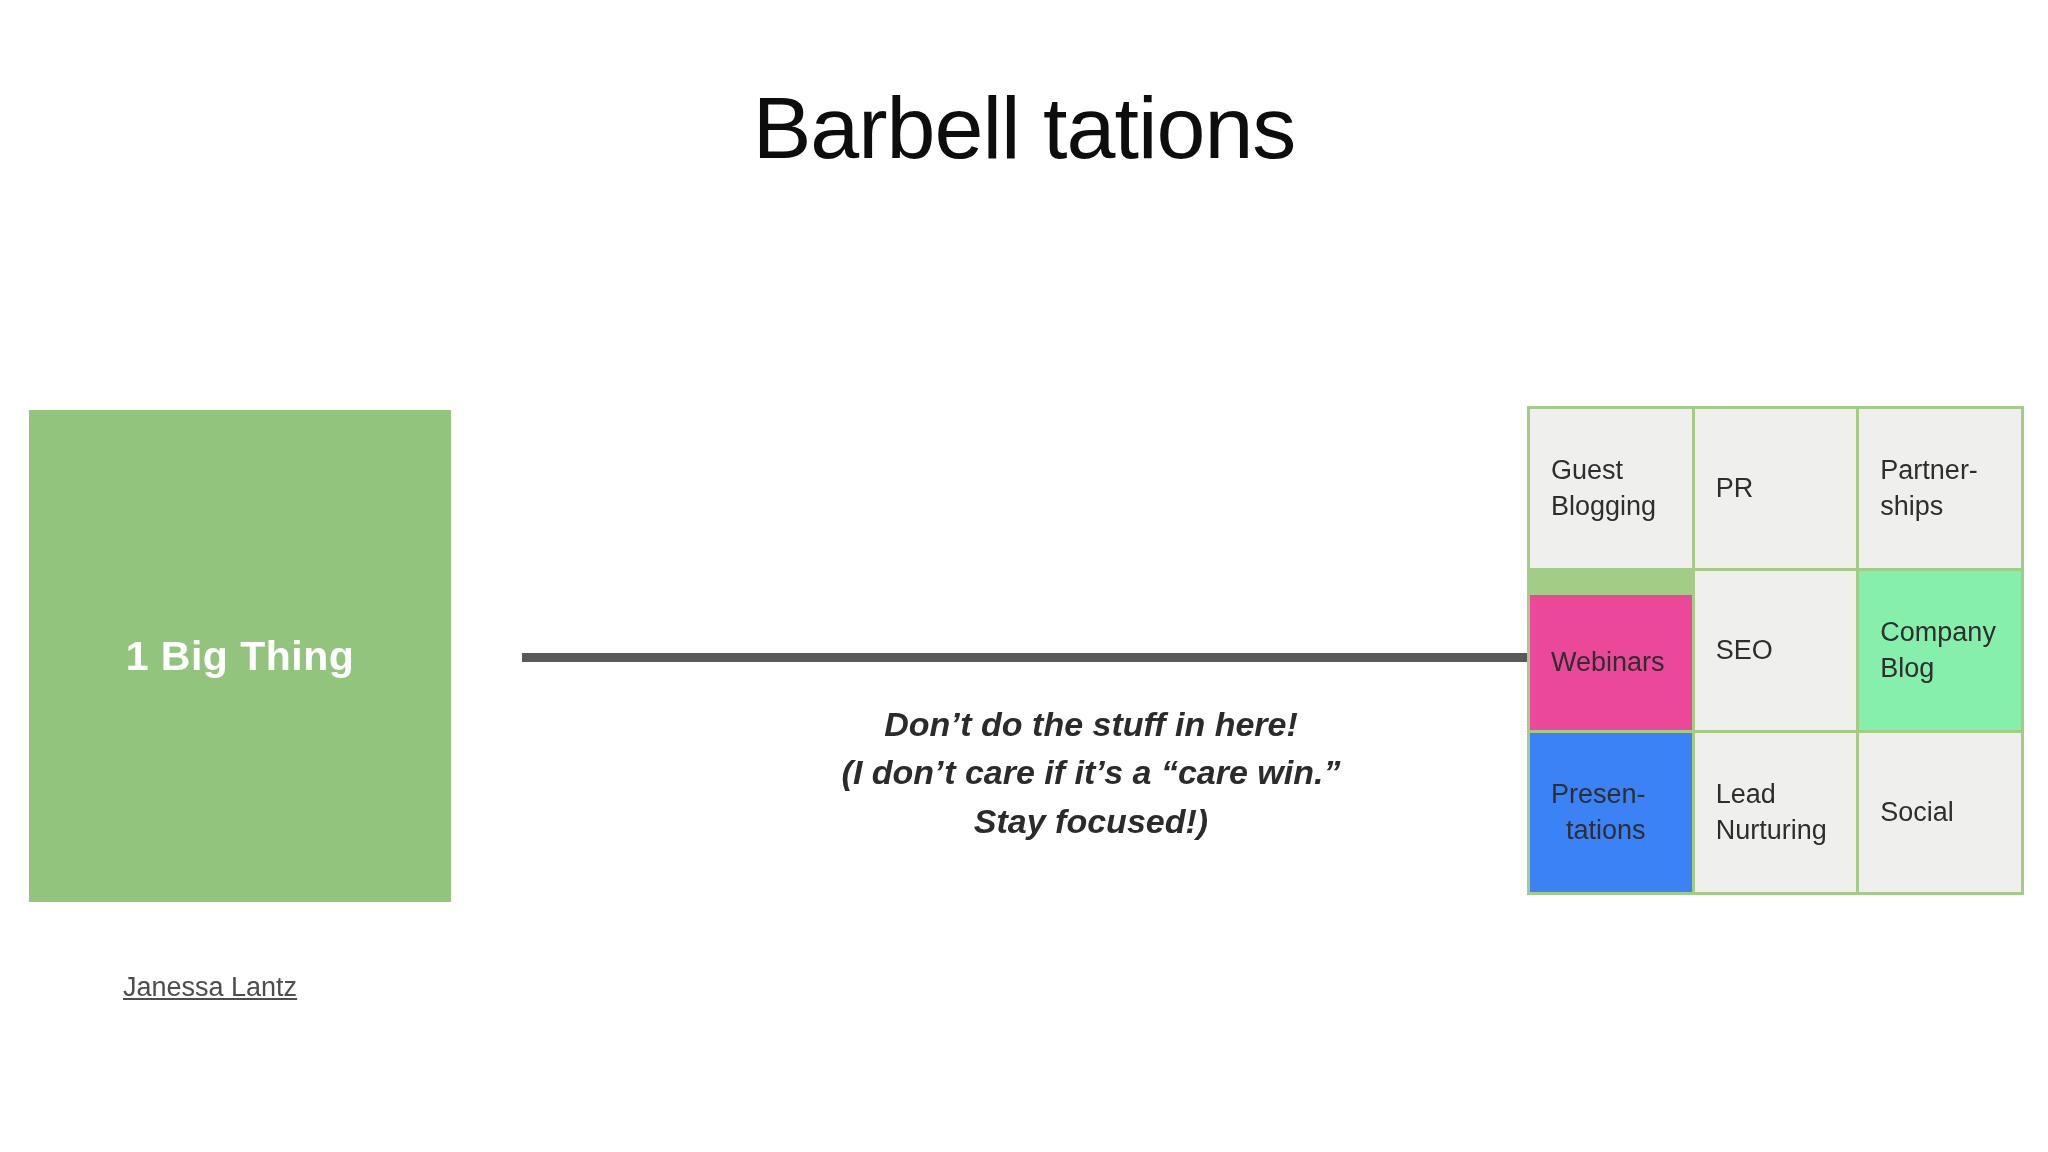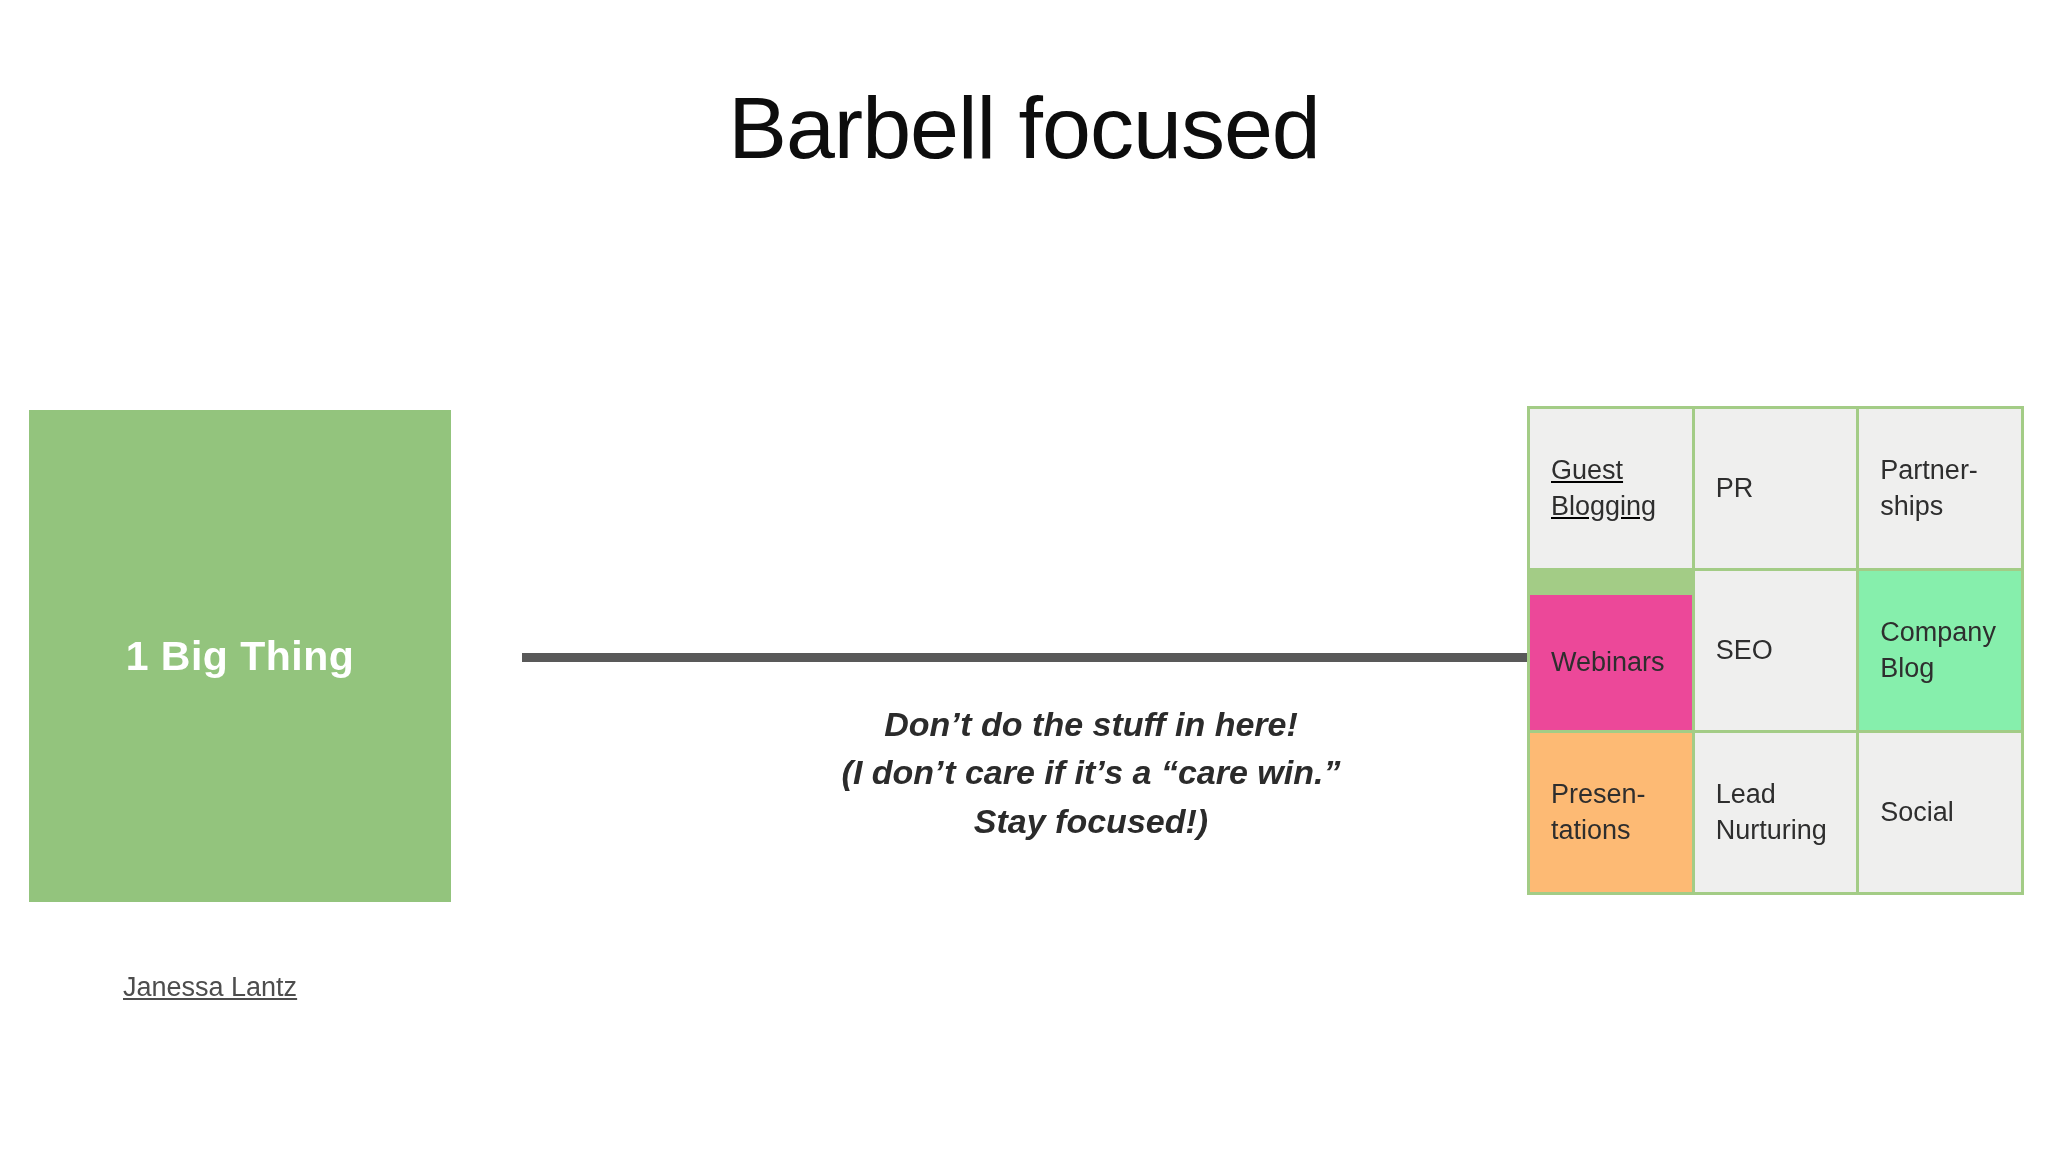--- a/index.html
+++ b/index.html
@@ -100,57 +100,57 @@
     color: #4d4d4d;
     text-decoration: underline;
     cursor: pointer;
   }
 </style>
 </head>
 <body>
 
 <div class="canvas">
 
-  <h1 class="slide-title">Barbell focused</h1>
+  <h1 class="slide-title">Barbell tations</h1>
 
   <div class="big-thing-box" style="background-color: rgb(147, 196, 125);">
     <span class="big-thing-label" style="color: rgb(255, 255, 255);">1 Big Thing</span>
   </div>
 
   <div class="barbell-bar" style="background-color: rgb(89, 89, 89);"></div>
 
   <div class="annotation">
     <div>Don’t do the stuff in here!</div>
     <div>(I don’t care if it’s a “care win.”</div>
     <div>Stay focused!)</div>
   </div>
 
   <div class="tactics-grid" style="background-color: rgb(163, 204, 134);">
-    <div class="grid-cell" style="background-color: rgb(239, 239, 238); text-decoration: underline;">
+    <div class="grid-cell" style="background-color: rgb(239, 239, 238);">
       <span>Guest
 Blogging</span>
     </div>
     <div class="grid-cell" style="background-color: rgb(239, 239, 238);">
       <span>PR</span>
     </div>
     <div class="grid-cell" style="background-color: rgb(239, 239, 238);">
       <span>Partner-
 ships</span>
     </div>
     <div class="grid-cell" style="background-color: #ec4899; margin-top: 24px;">
       <span>Webinars</span>
     </div>
     <div class="grid-cell" style="background-color: rgb(239, 239, 238);">
       <span>SEO</span>
     </div>
     <div class="grid-cell" style="background-color: #86efac;">
       <span>Company
 Blog</span>
     </div>
-    <div class="grid-cell" style="background-color: #fdba74;">
+    <div class="grid-cell" style="background-color: #3b82f6; text-align: right;">
       <span>Presen-
 tations</span>
     </div>
     <div class="grid-cell" style="background-color: rgb(239, 239, 238);">
       <span>Lead
 Nurturing</span>
     </div>
     <div class="grid-cell" style="background-color: rgb(239, 239, 238);">
       <span>Social</span>
     </div>

